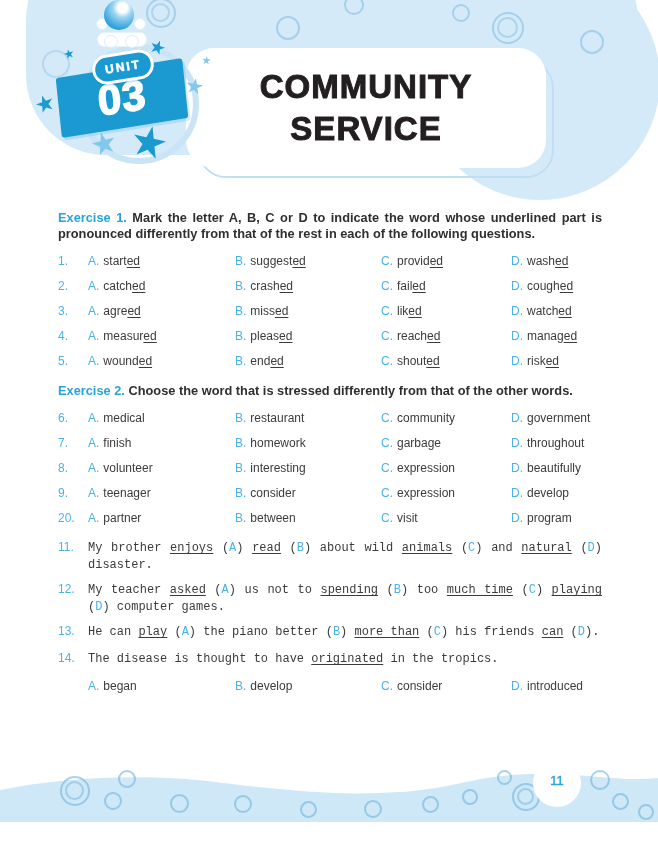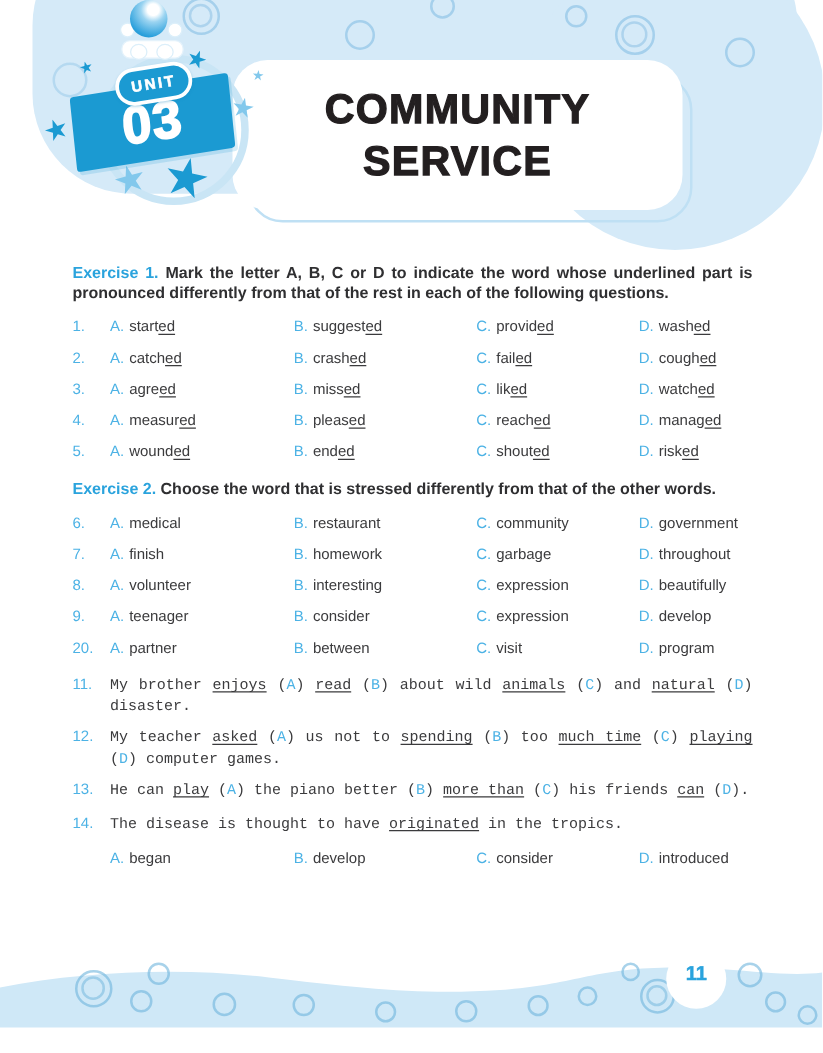--- a/index.html
+++ b/index.html
@@ -64,21 +64,21 @@
   .u{text-decoration:underline;text-underline-offset:2px;}
   .b{color:var(--letter_blue);}
   .srow{display:grid;grid-template-columns:30px 1fr;margin-top:8px;align-items:start;}
   .sentence{margin:0;line-height:17px;text-align:justify;font-family:Liberation Mono, monospace;}
   .rows.tight{margin-top:5px;}
 
   
   .footer-wave{position:absolute;left:0;top:766px;width:658px;height:62px;}
   .page-bubble{position:absolute;left:533px;top:759px;width:48px;height:48px;background:#fff;border-radius:50%;
                display:flex;align-items:center;justify-content:center;}
-  .page-num{color:var(--accent);font-size:16px;font-weight:700;-webkit-text-stroke:.4px currentColor;margin-top:-6px;}
+  .page-num{color:var(--accent);font-size:13px;font-weight:400;-webkit-text-stroke:.4px currentColor;margin-top:-6px;}
   .fbubble{position:absolute;border:2px solid rgba(110,180,220,.6);border-radius:50%;}
   .fbubble.double::after{content:"";position:absolute;inset:3px 4px 4px 3px;border:2px solid rgba(110,180,220,.5);border-radius:50%;}
 </style>
 </head>
 <body>
 
 <div class="page" style="--accent: #2aa3dd; --letter_blue: #4cb2e5; --text: #3b3b3d; --title: #231f20; --band: #cfe8f7; --blob: #d5eaf8; --badge: #1b9ad2; --star_light: #82c8ec; --ring: #c9e5f5; --bubble_line: #9fcfe9;">
 
   <div class="header-blob"></div>
   <div class="header-bulge"></div>

